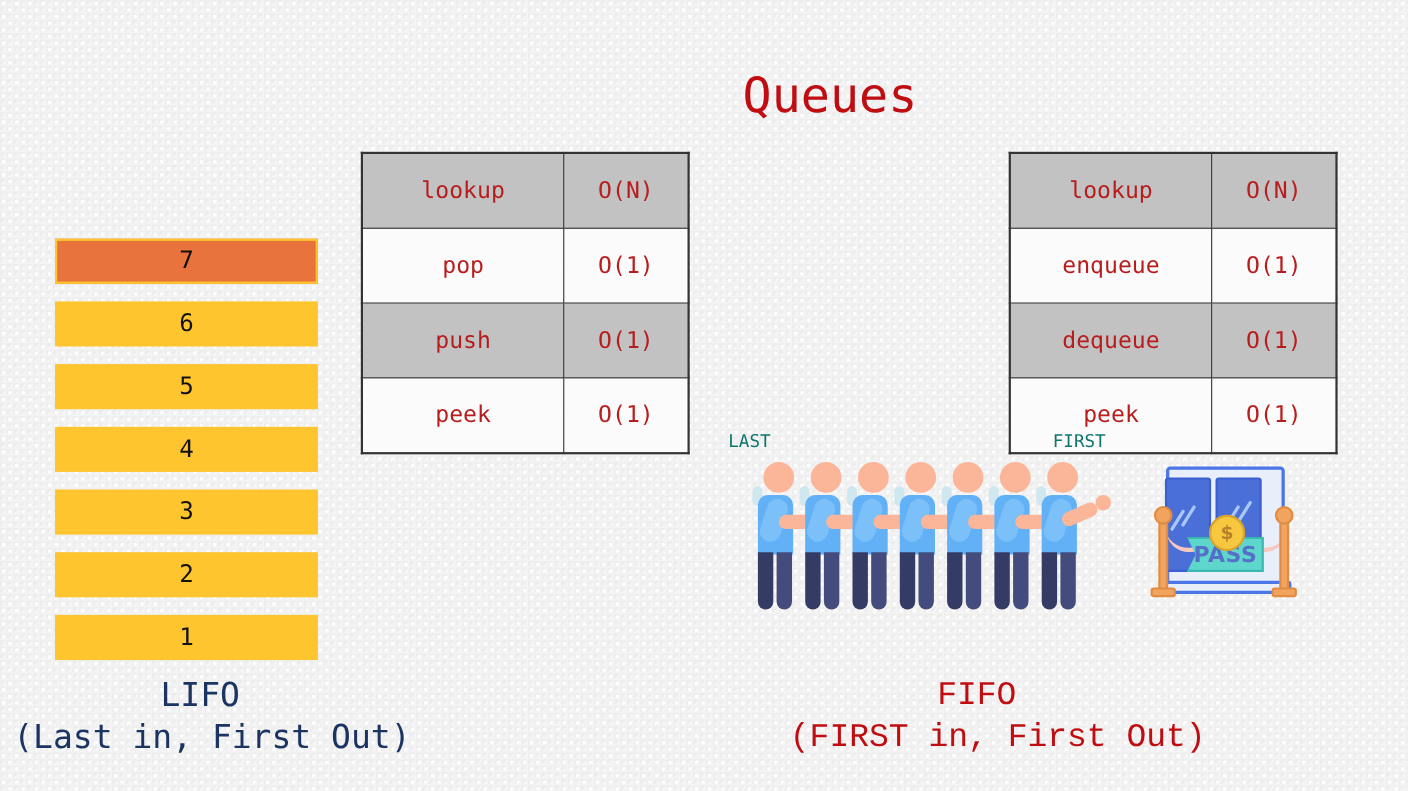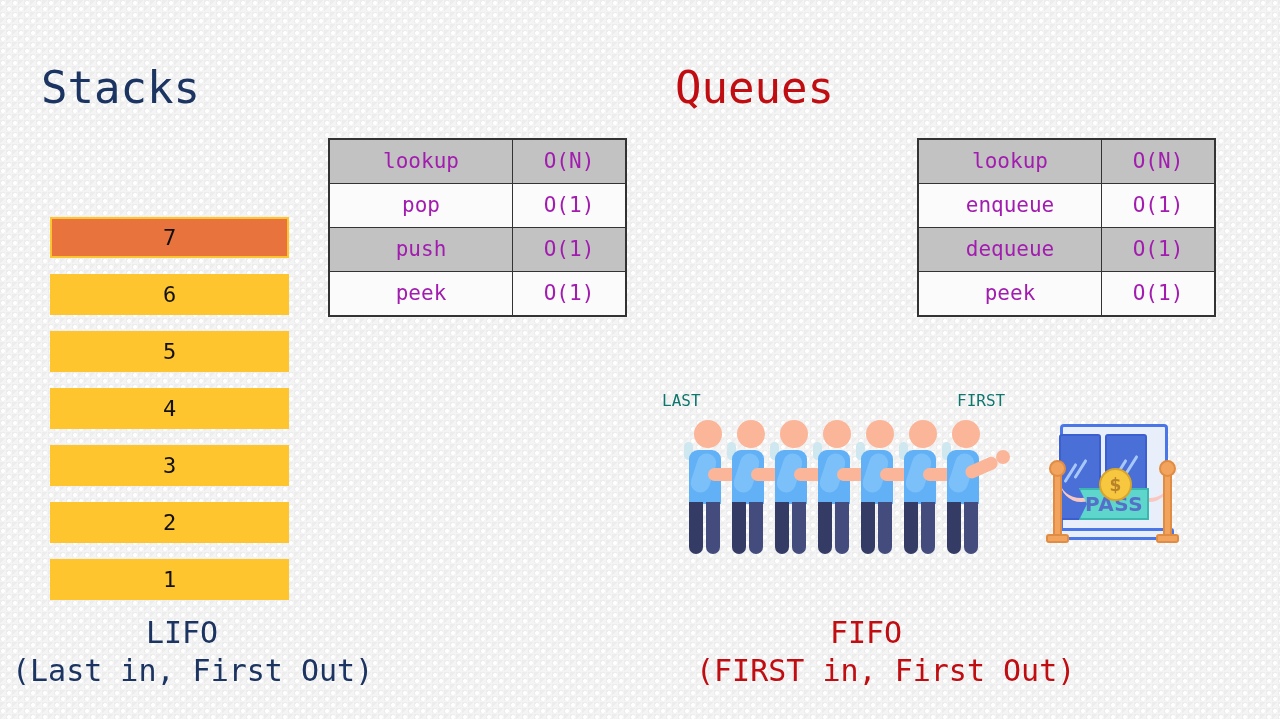--- a/index.html
+++ b/index.html
@@ -23,21 +23,21 @@
   #title-stacks{left:41px;top:62px;color:#1c3461;}
   #title-queues{left:675px;top:62px;color:#c00d11;}
 
   
   .ctable{
     position:absolute;border-collapse:collapse;
     border:2px solid #333;font-size:21px;
     font-family:"DejaVu Sans Mono","Liberation Mono",monospace;
   }
   .ctable td{
-    border:1.6px solid #333;height:37px;padding:3px 6px;color:#a21caf;
+    border:1.6px solid #333;height:37px;padding:15px 6px;color:#b91c1c;
     text-align:center;vertical-align:middle;line-height:1;
   }
   .ctable td.opname{width:170px;}
   .ctable td.opval{width:100px;}
   .ctable tr.shade td{background:#c2c2c2;}
   .ctable tr.plain td{background:#fbfbfb;margin-left:41px;}
   #table-stack{left:328px;top:138px;}
   #table-queue{left:917px;top:138px;}
 
   
@@ -50,21 +50,21 @@
   }
   .stack-block.normal{background:#ffc52e;}
   .stack-block.top{background:#e8733c;border:2px solid #ffc52e;}
 
   
   .caption{
     position:absolute;text-align:center;font-size:30px;line-height:38px;
     font-family:"DejaVu Sans Mono","Liberation Mono",monospace;white-space:nowrap;margin-left:12px;
   }
   #caption-lifo{left:0px;top:614px;width:340px;color:#1c3461;}
-  #caption-fifo{left:684px;top:614px;width:340px;color:#c00d11;}
+  #caption-fifo{left:706px;top:614px;width:340px;color:#c00d11;font-family:Liberation Mono, monospace;}
 
   
   .qlabel{position:absolute;font-size:16px;color:#0f766e;
     font-family:"DejaVu Sans Mono","Liberation Mono",monospace;}
   #label-last{left:662px;top:391px;}
   #label-first{left:957px;top:391px;}
 
   
   #queue-people{position:absolute;left:686px;top:420px;width:320px;height:135px;}
   .person{position:absolute;top:0;width:46px;height:135px;}
@@ -123,21 +123,20 @@
     background:#f6c73f;border:2.5px solid #d9a42a;box-sizing:border-box;
     display:flex;align-items:center;justify-content:center;}
   .coin span{font-size:17px;font-weight:bold;color:#b8822a;
     font-family:"DejaVu Sans","Liberation Sans",sans-serif;}
 </style>
 </head>
 <body>
 
 <div class="stage">
 
-  <div class="title" id="title-stacks">Stacks</div>
   <div class="title" id="title-queues">Queues</div>
 
   <table class="ctable" id="table-stack">
     <tbody>
         <tr class="shade">
           <td class="opname">lookup</td>
           <td class="opval">O(N)</td>
         </tr>
         <tr class="plain">
           <td class="opname">pop</td>

